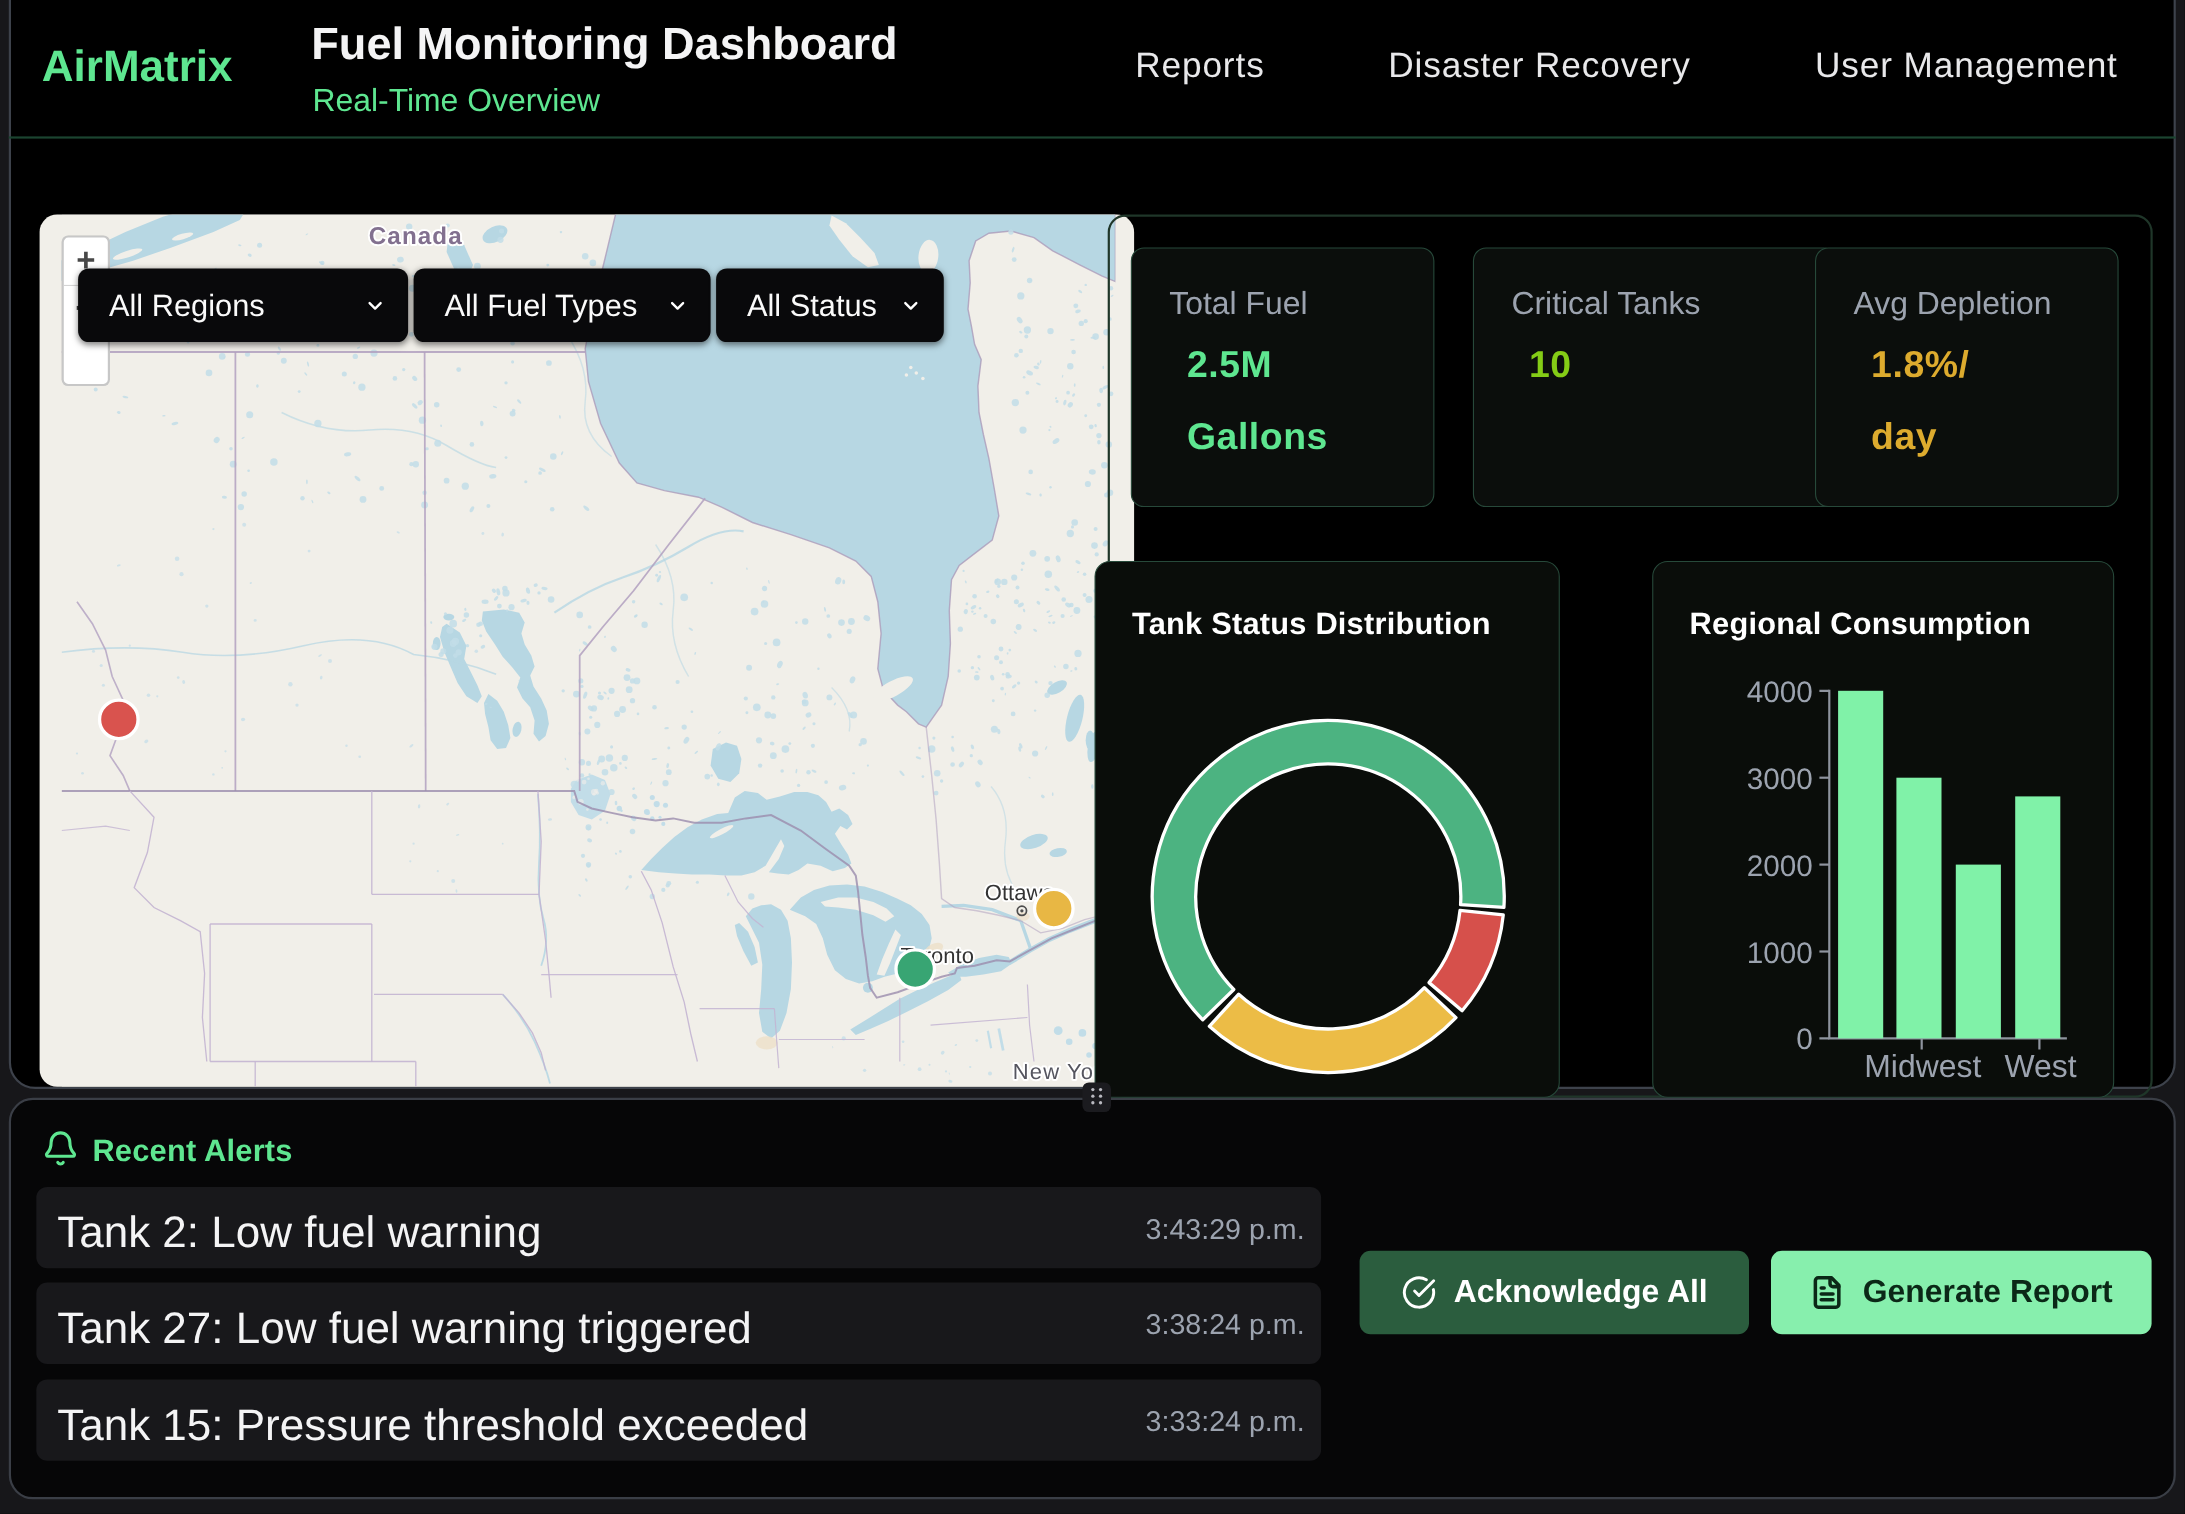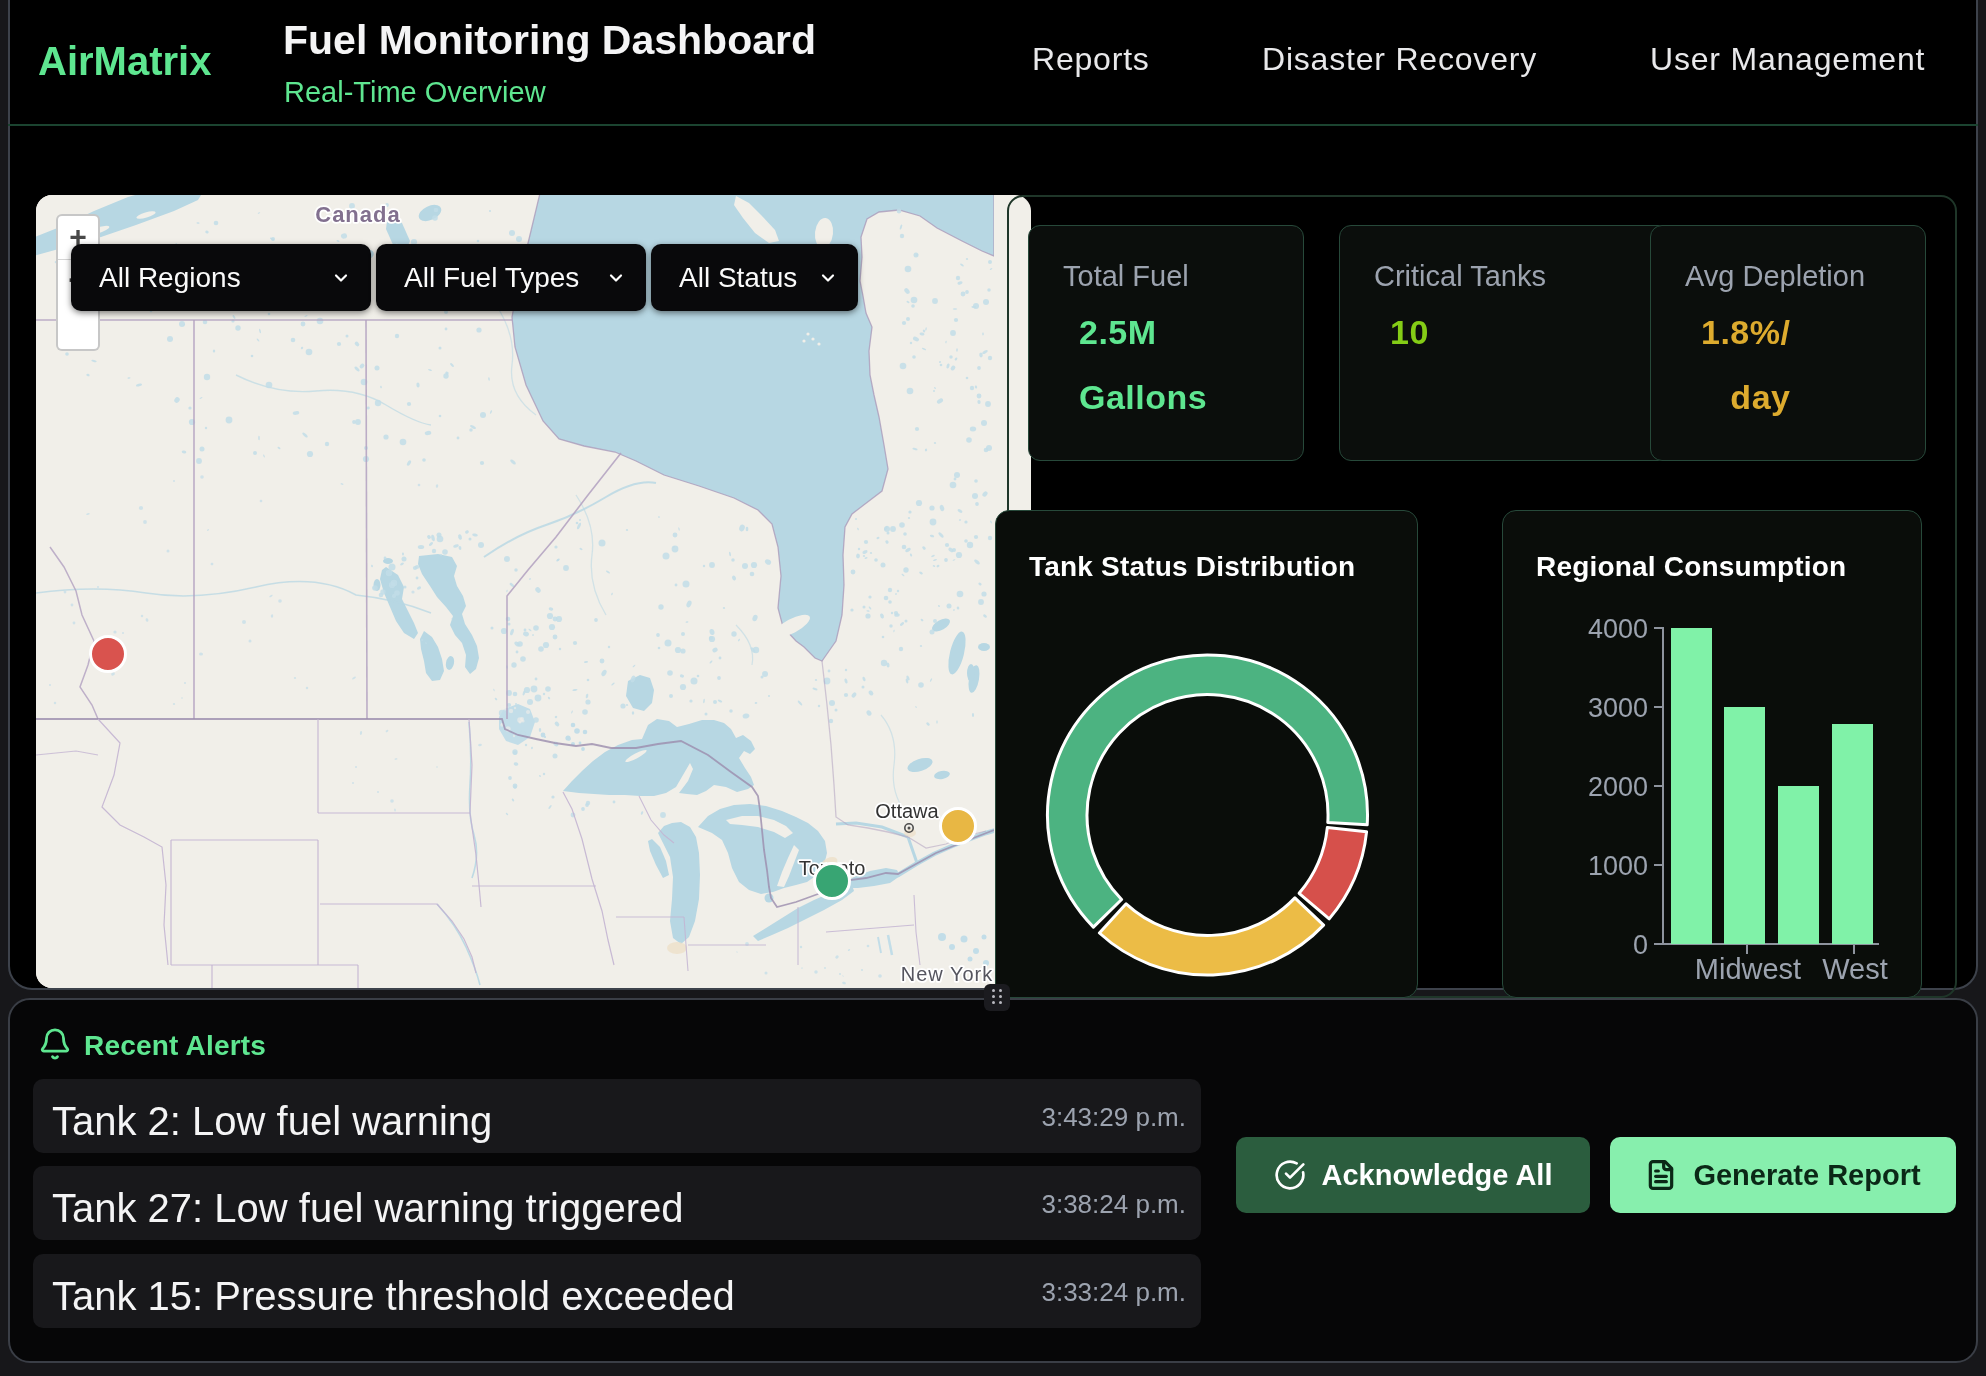--- a/index.html
+++ b/index.html
@@ -3,21 +3,21 @@
 <style>
 * { margin:0; padding:0; box-sizing:border-box; }
 html,body { width:1986px; height:1376px; background:#17171a; font-family:"Liberation Sans",sans-serif; overflow:hidden; position:relative; }
 .abs { position:absolute; }
 #maincard { left:8px; top:-24px; width:1970px; height:1014px; background:#000; border:2px solid #3d424b; border-radius:24px; }
 #hdrline { left:8px; top:124px; width:1970px; height:2px; background:#1b4430; }
 #logo { left:38px; top:39px; font-size:40px; font-weight:bold; color:#5ee690; letter-spacing:0px; }
 #title { left:283px; top:17px; font-size:41px; font-weight:bold; color:#f4f4f5; letter-spacing:0px; }
 #subtitle { left:284px; top:76px; font-size:29px; color:#5ee690; }
 .nav { top:41px; font-size:32px; color:#e8e8ea; letter-spacing:0.8px; }
-#map { left:36px; top:195px; width:995px; height:793px; border-radius:16px; overflow:hidden; background:#f1efe9; }
+#map { left:36px; top:195px; width:995px; height:793px; border-radius:16px; overflow:hidden; background:#f1efe9;padding-left:20px; }
 .marker { position:absolute; border-radius:50%; border:3.5px solid #fff; }
 #zoomctl { position:absolute; left:20px; top:19px; width:44px; height:137px; background:#fff; border:2px solid rgba(0,0,0,0.22); border-radius:6px; }
 #zoomctl .plus { position:absolute; top:0; left:0; width:40px; height:44px; color:#484848; font-size:30px; font-weight:bold; text-align:center; line-height:42px; border-bottom:1px solid #d5d5d5; }
 #zoomctl .minus { position:absolute; top:44px; left:0; width:40px; height:44px; color:#3c3c3c; font-size:33px; font-weight:bold; text-align:center; line-height:40px; }
 .dd { position:absolute; top:244px; height:67px; background:#09090b; border-radius:10px; color:#fafafa; font-size:28px; display:flex; align-items:center; box-shadow:0 2px 6px rgba(0,0,0,0.5);text-align:right; }
 .dd span { padding-left:28px; }
 .dd svg { position:absolute; right:20px; top:24px; }
 #rpanel { left:1007px; top:195px; width:950px; height:803px; border:2px solid #1f3629; border-radius:16px; }
 .scard { position:absolute; top:225px; height:236px; background:#0b0e0c; border:1.5px solid #27493a; border-radius:12px; }
 .slabel { position:absolute; left:34px; top:34px; font-size:29px; color:#9ca3af; }
@@ -806,21 +806,21 @@
 
 <div class="abs" id="rpanel"></div>
 <div class="scard" style="left:1028px; width:276px;">
   <div class="slabel">Total Fuel</div>
   <div class="sval" style="color:#5ee690;">2.5M<br>Gallons</div>
 </div>
 <div class="scard" style="left:1339px; width:331px;">
   <div class="slabel">Critical Tanks</div>
   <div class="sval" style="color:#84cc16;text-align:center;">10</div>
 </div>
-<div class="scard" style="left:1650px; width:276px;text-align:right;">
+<div class="scard" style="left:1650px; width:276px;">
   <div class="slabel">Avg Depletion</div>
   <div class="sval" style="color:#ddab2e;">1.8%/<br>day</div>
 </div>
 
 <div class="ccard" style="left:995px; width:423px;">
   <div class="ctitle">Tank Status Distribution</div>
   <div style="position:absolute; left:0; top:0;"><svg width="423" height="488" viewBox="0 0 423 488" xmlns="http://www.w3.org/2000/svg">
         <path d="M97.4,416.1 A160,160 0 1 1 371.2,313.8 L331.8,311.4 A120.5,120.5 0 1 0 125.6,388.5 Z" fill="#4cb381" stroke="#ffffff" stroke-width="3" stroke-linejoin="round"></path>
         <path d="M370.6,320.7 A160,160 0 0 1 333.2,407.9 L303.1,382.3 A120.5,120.5 0 0 0 331.3,316.6 Z" fill="#d6504b" stroke="#ffffff" stroke-width="3" stroke-linejoin="round"></path>
         <path d="M327.6,414.1 A160,160 0 0 1 103.4,422.0 L130.1,392.8 A120.5,120.5 0 0 0 298.9,386.9 Z" fill="#ecbc46" stroke="#ffffff" stroke-width="3" stroke-linejoin="round"></path>

